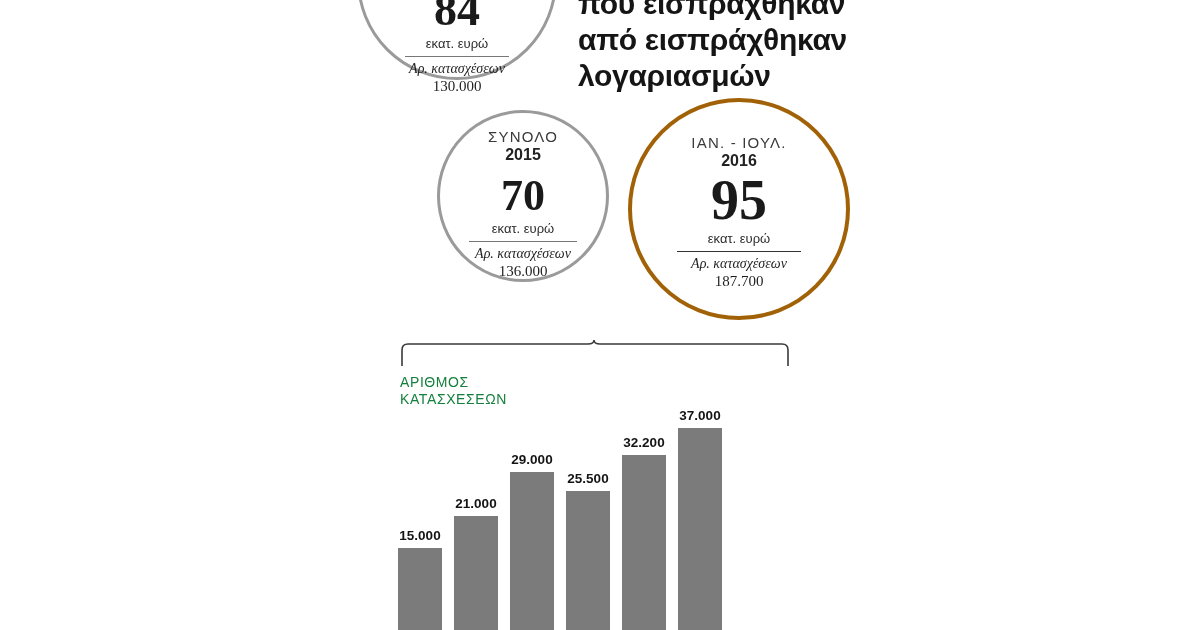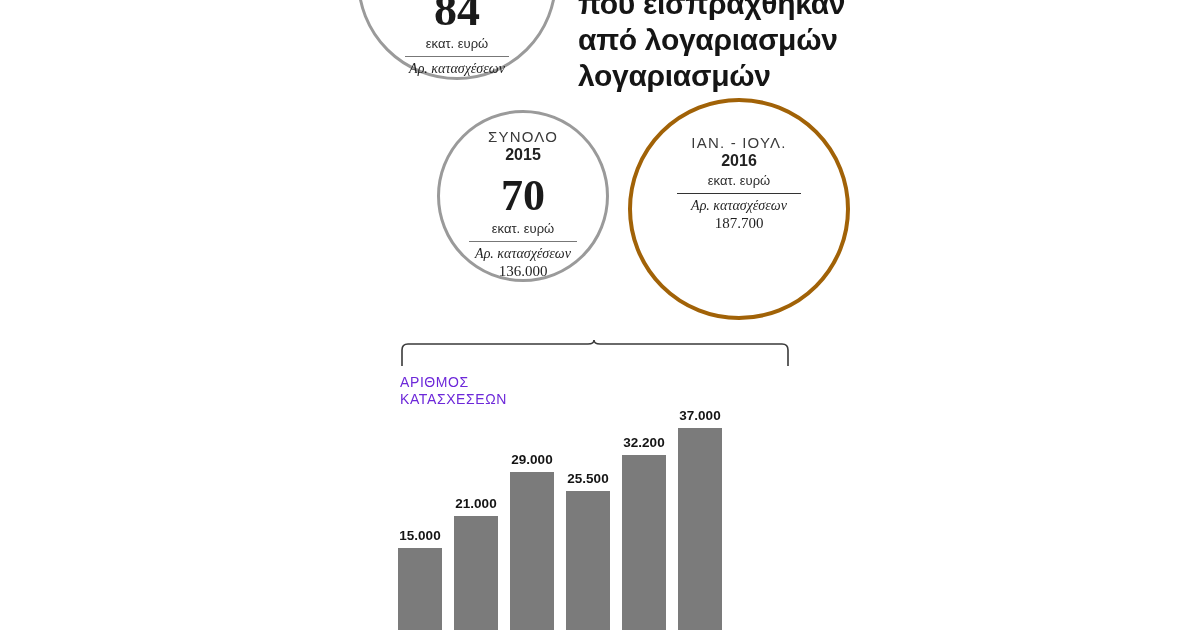--- a/index.html
+++ b/index.html
@@ -170,57 +170,59 @@
   }
 
   .axis-title {
     position: absolute;
     left: 400px;
     top: 374px;
     width: 160px;
     font-size: 14px;
     letter-spacing: 0.6px;
     line-height: 17px;
-    color: #6d28d9;
+    color: #15803d;
   }
 </style>
 </head>
 <body>
 
 <div class="headline">
   <div>που εισπράχθηκαν</div>
-  <div>από λογαριασμών</div>
+  <div>από εισπράχθηκαν</div>
   <div>λογαριασμών</div>
 </div>
 
 <div class="circle" id="circle-2014">
   <div class="inner">
     <div class="c-big">84</div>
     <div class="c-unit">εκατ. ευρώ</div>
     <div class="c-rule"></div>
     <div class="c-sub">Αρ. κατασχέσεων</div>
+    <div class="c-subval">130.000</div>
   </div>
 </div>
 
 <div class="circle" id="circle-2015">
   <div class="inner">
     <div class="c-label">ΣΥΝΟΛΟ</div>
     <div class="c-year">2015</div>
     <div class="c-big">70</div>
     <div class="c-unit">εκατ. ευρώ</div>
     <div class="c-rule"></div>
     <div class="c-sub">Αρ. κατασχέσεων</div>
     <div class="c-subval">136.000</div>
   </div>
 </div>
 
 <div class="circle" id="circle-2016">
   <div class="inner">
     <div class="c-label">ΙΑΝ. - ΙΟΥΛ.</div>
     <div class="c-year">2016</div>
+    <div class="c-big">95</div>
     <div class="c-unit">εκατ. ευρώ</div>
     <div class="c-rule"></div>
     <div class="c-sub">Αρ. κατασχέσεων</div>
     <div class="c-subval">187.700</div>
   </div>
 </div>
 
 <svg class="bracket" viewBox="0 0 390 26" preserveAspectRatio="none">
   <path d="M2,26 L2,10 Q2,4 8,4 L188,4 Q194,4 194,0 Q194,4 200,4 L382,4 Q388,4 388,10 L388,26" fill="none" stroke="#3a3a3a" stroke-width="1.6"></path>
 </svg>

